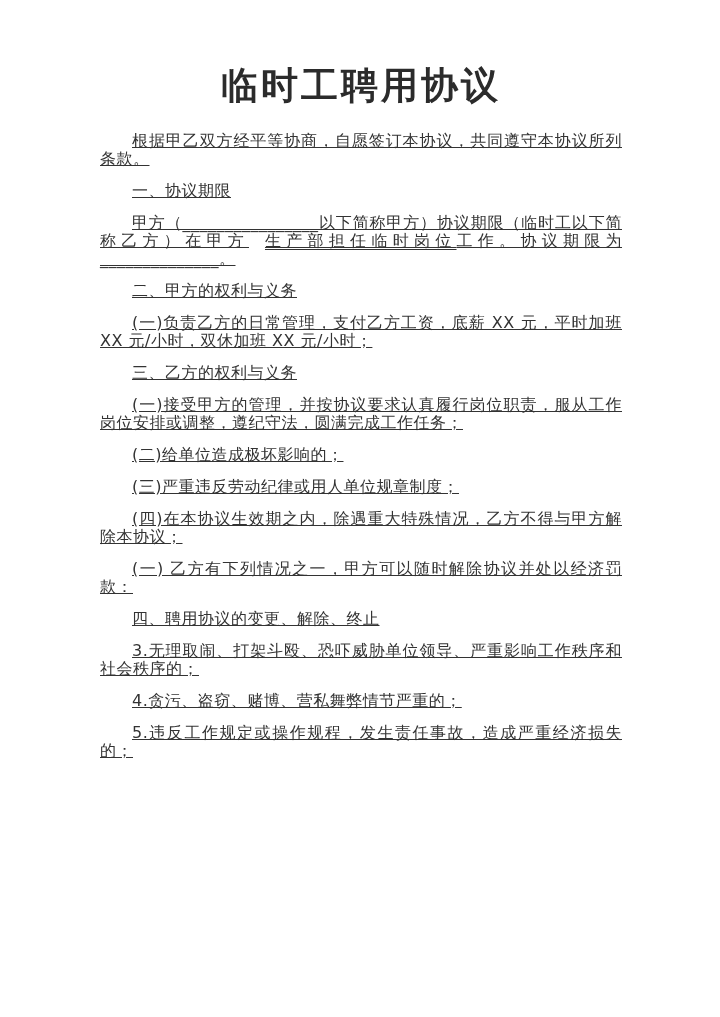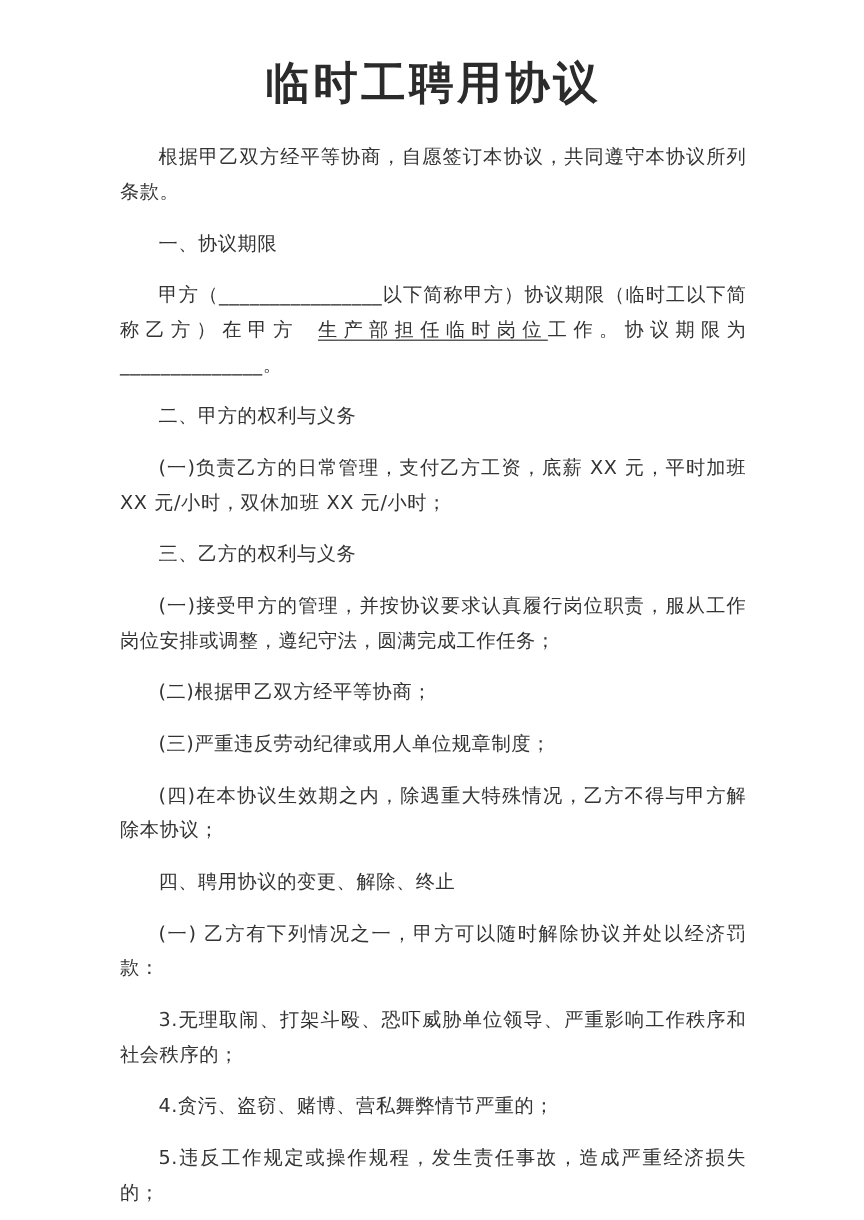--- a/index.html
+++ b/index.html
@@ -8,42 +8,43 @@
     padding: 0;
     background: #ffffff;
   }
   .page {
     position: relative;
     width: 720px;
     height: 1017px;
     margin: 0 auto;
     background: #ffffff;
     box-sizing: border-box;
-    padding: 48px 98px 0 100px;
+    padding: 64px 98px 0 100px;
     font-family: "DejaVu Sans", "Liberation Sans", sans-serif;
     color: #333333;
     overflow: hidden;
   }
   .doc-title {
     margin: 0 0 24px 0;
     font-size: 37px;
     line-height: 44px;
     font-weight: bold;
     text-align: center;
     letter-spacing: 3px;
     color: #2b2b2b;
     white-space: nowrap;
   }
   .para {
     margin: 0 0 14px 0;
     font-size: 16px;
-    line-height: 29px;
+    line-height: 18px;
     text-indent: 32px;
     text-align: justify;
     letter-spacing: 0.5px;
+    text-decoration: underline;
   }
   .underlined {
     text-decoration: underline;
     text-underline-offset: 3px;
     margin-left: 16px;
   }
 </style>
 </head>
 <body>
 
@@ -58,29 +59,29 @@
   <p class="para"><span>甲方（________________以下简称甲方）协议期限（临时工以下简称乙方）在甲方</span><span class="underlined">生产部担任临时岗位</span><span>工作。协议期限为______________。</span></p>
 
   <p class="para">二、甲方的权利与义务</p>
 
   <p class="para">(一)负责乙方的日常管理，支付乙方工资，底薪 XX 元，平时加班 XX 元/小时，双休加班 XX 元/小时；</p>
 
   <p class="para">三、乙方的权利与义务</p>
 
   <p class="para">(一)接受甲方的管理，并按协议要求认真履行岗位职责，服从工作岗位安排或调整，遵纪守法，圆满完成工作任务；</p>
 
-  <p class="para">(二)根据甲乙双方经平等协商；</p>
+  <p class="para">(二)给单位造成极坏影响的；</p>
 
   <p class="para">(三)严重违反劳动纪律或用人单位规章制度；</p>
 
   <p class="para">(四)在本协议生效期之内，除遇重大特殊情况，乙方不得与甲方解除本协议；</p>
 
+  <p class="para">(一) 乙方有下列情况之一，甲方可以随时解除协议并处以经济罚款：</p>
+
   <p class="para">四、聘用协议的变更、解除、终止</p>
-
-  <p class="para">(一) 乙方有下列情况之一，甲方可以随时解除协议并处以经济罚款：</p>
 
 
 
   <p class="para">3.无理取闹、打架斗殴、恐吓威胁单位领导、严重影响工作秩序和社会秩序的；</p>
 
   <p class="para">4.贪污、盗窃、赌博、营私舞弊情节严重的；</p>
 
   <p class="para">5.违反工作规定或操作规程，发生责任事故，造成严重经济损失的；</p>
 
 

